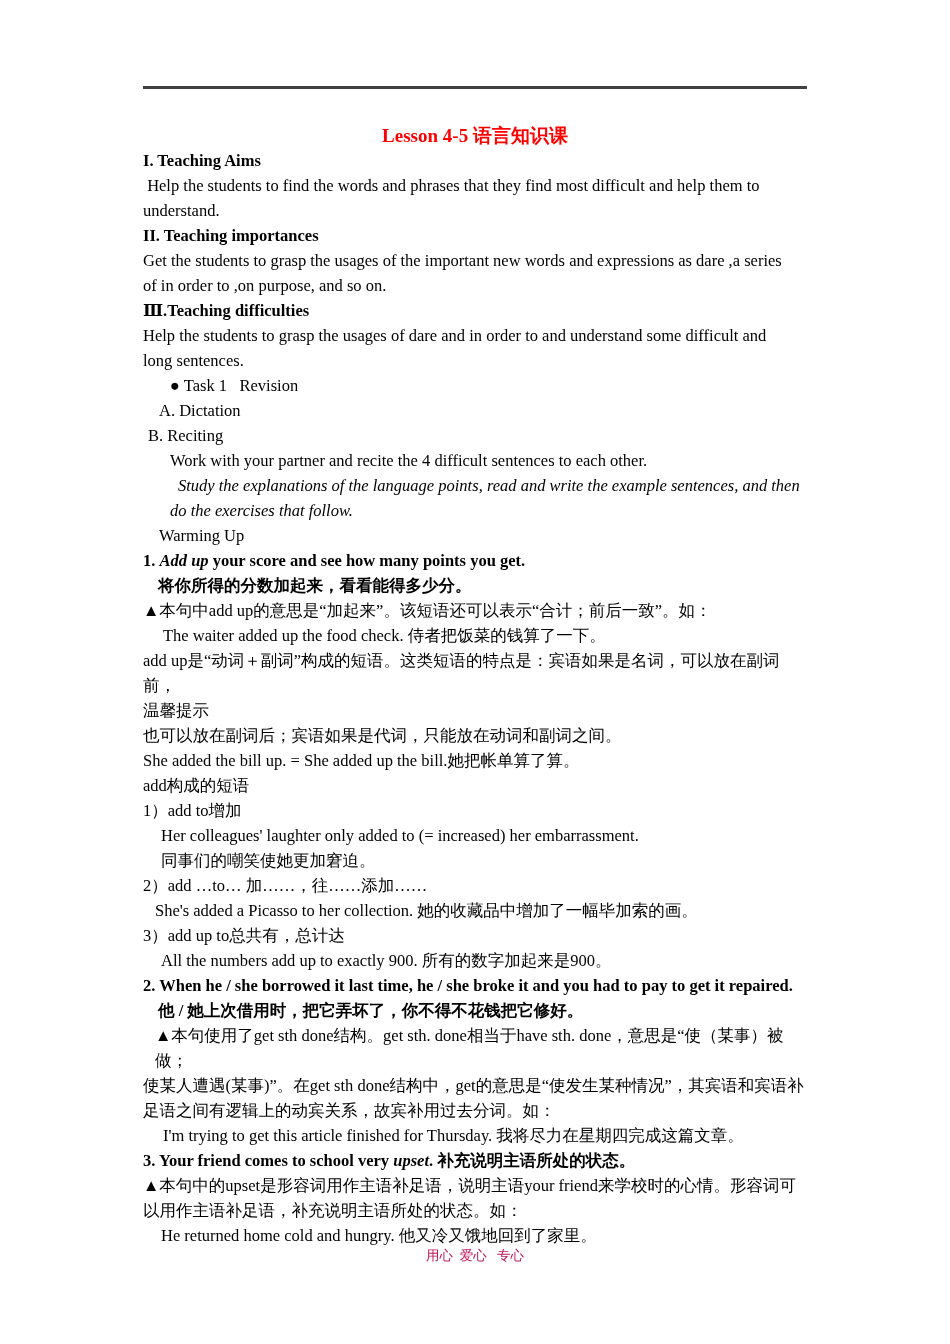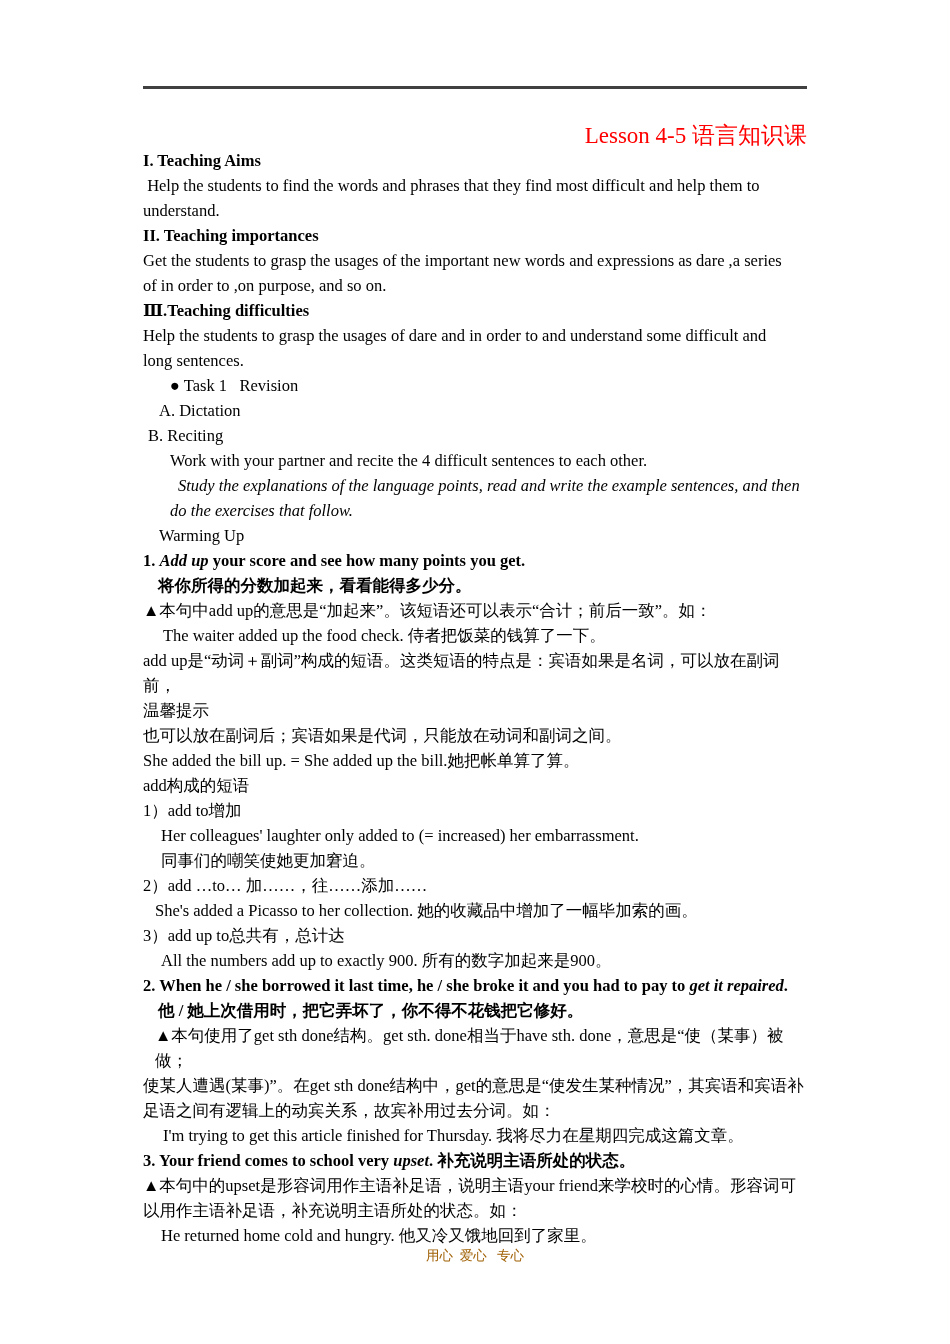--- a/index.html
+++ b/index.html
@@ -26,23 +26,23 @@
   }
   .content {
     position: absolute;
     left: 143px;
     top: 123px;
     width: 664px;
     font-size: 16.5px;
     line-height: 25px;
   }
   .doc-title {
-    text-align: right;
-    font-weight: normal;
-    font-size: 23px;
+    text-align: center;
+    font-weight: bold;
+    font-size: 19px;
     line-height: 25px;
     white-space: pre-wrap;
   }
   .line {
     white-space: pre-wrap;
   }
   .footer {
     position: absolute;
     left: 0;
     top: 1246px;
@@ -87,26 +87,26 @@
         <div class="line"><span>也可以放在副词后；宾语如果是代词，只能放在动词和副词之间。</span></div>
         <div class="line"><span>She added the bill up. = She added up the bill.她把帐单算了算。</span></div>
         <div class="line"><span>add构成的短语</span></div>
         <div class="line"><span>1）add to增加</span></div>
         <div class="line" style="padding-left: 18px;"><span>Her colleagues' laughter only added to (= increased) her embarrassment.</span></div>
         <div class="line" style="padding-left: 18px;"><span>同事们的嘲笑使她更加窘迫。</span></div>
         <div class="line"><span>2）add …to… 加……，往……添加……</span></div>
         <div class="line" style="padding-left: 12px;"><span>She's added a Picasso to her collection. 她的收藏品中增加了一幅毕加索的画。</span></div>
         <div class="line"><span>3）add up to总共有，总计达</span></div>
         <div class="line" style="padding-left: 18px;"><span>All the numbers add up to exactly 900. 所有的数字加起来是900。</span></div>
-        <div class="line"><span style="font-weight: bold;">2. When he / she borrowed it last time, he / she broke it and you had to pay to </span><span style="font-weight: bold; font-style: italic;">get it repaired</span><span style="font-weight: bold;">.</span></div>
+        <div class="line"><span style="font-weight: bold;">2. When he / she borrowed it last time, he / she broke it and you had to pay to </span><span style="font-weight: bold; ">get it repaired</span><span style="font-weight: bold;">.</span></div>
         <div class="line" style="padding-left: 15px;"><span style="font-weight: bold; margin-top: 18px;">他 / 她上次借用时，把它弄坏了，你不得不花钱把它修好。</span></div>
         <div class="line" style="padding-left: 12px;"><span>▲本句使用了get sth done结构。get sth. done相当于have sth. done，意思是“使（某事）被做；</span></div>
         <div class="line"><span>使某人遭遇(某事)”。在get sth done结构中，get的意思是“使发生某种情况”，其宾语和宾语补</span></div>
         <div class="line"><span>足语之间有逻辑上的动宾关系，故宾补用过去分词。如：</span></div>
         <div class="line" style="padding-left: 20px;"><span>I'm trying to get this article finished for Thursday. 我将尽力在星期四完成这篇文章。</span></div>
         <div class="line"><span style="font-weight: bold;">3. Your friend comes to school very </span><span style="font-weight: bold; font-style: italic;">upset</span><span style="font-weight: bold;">. 补充说明主语所处的状态。</span></div>
         <div class="line"><span>▲本句中的upset是形容词用作主语补足语，说明主语your friend来学校时的心情。形容词可</span></div>
         <div class="line"><span>以用作主语补足语，补充说明主语所处的状态。如：</span></div>
         <div class="line" style="padding-left: 18px;"><span>He returned home cold and hungry. 他又冷又饿地回到了家里。</span></div>
       </div>
   </div>
-  <div class="footer" style="color: #a16207;">用心  爱心   专心</div>
+  <div class="footer" style="color: #be185d;">用心  爱心   专心</div>
 </div>
 
 </body></html>

